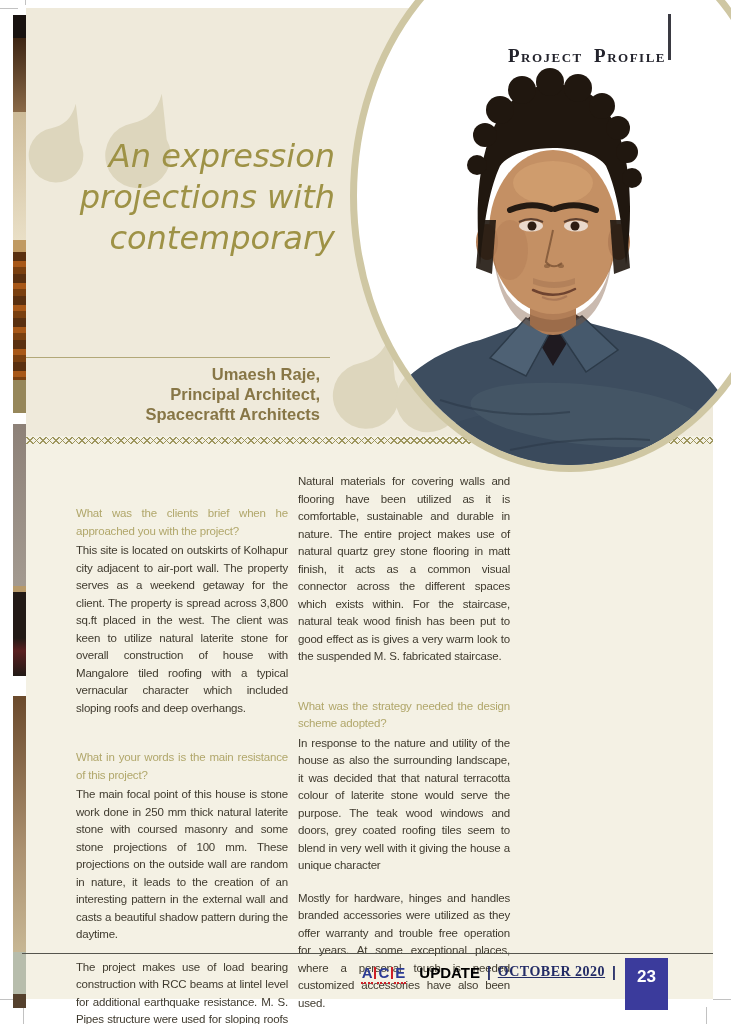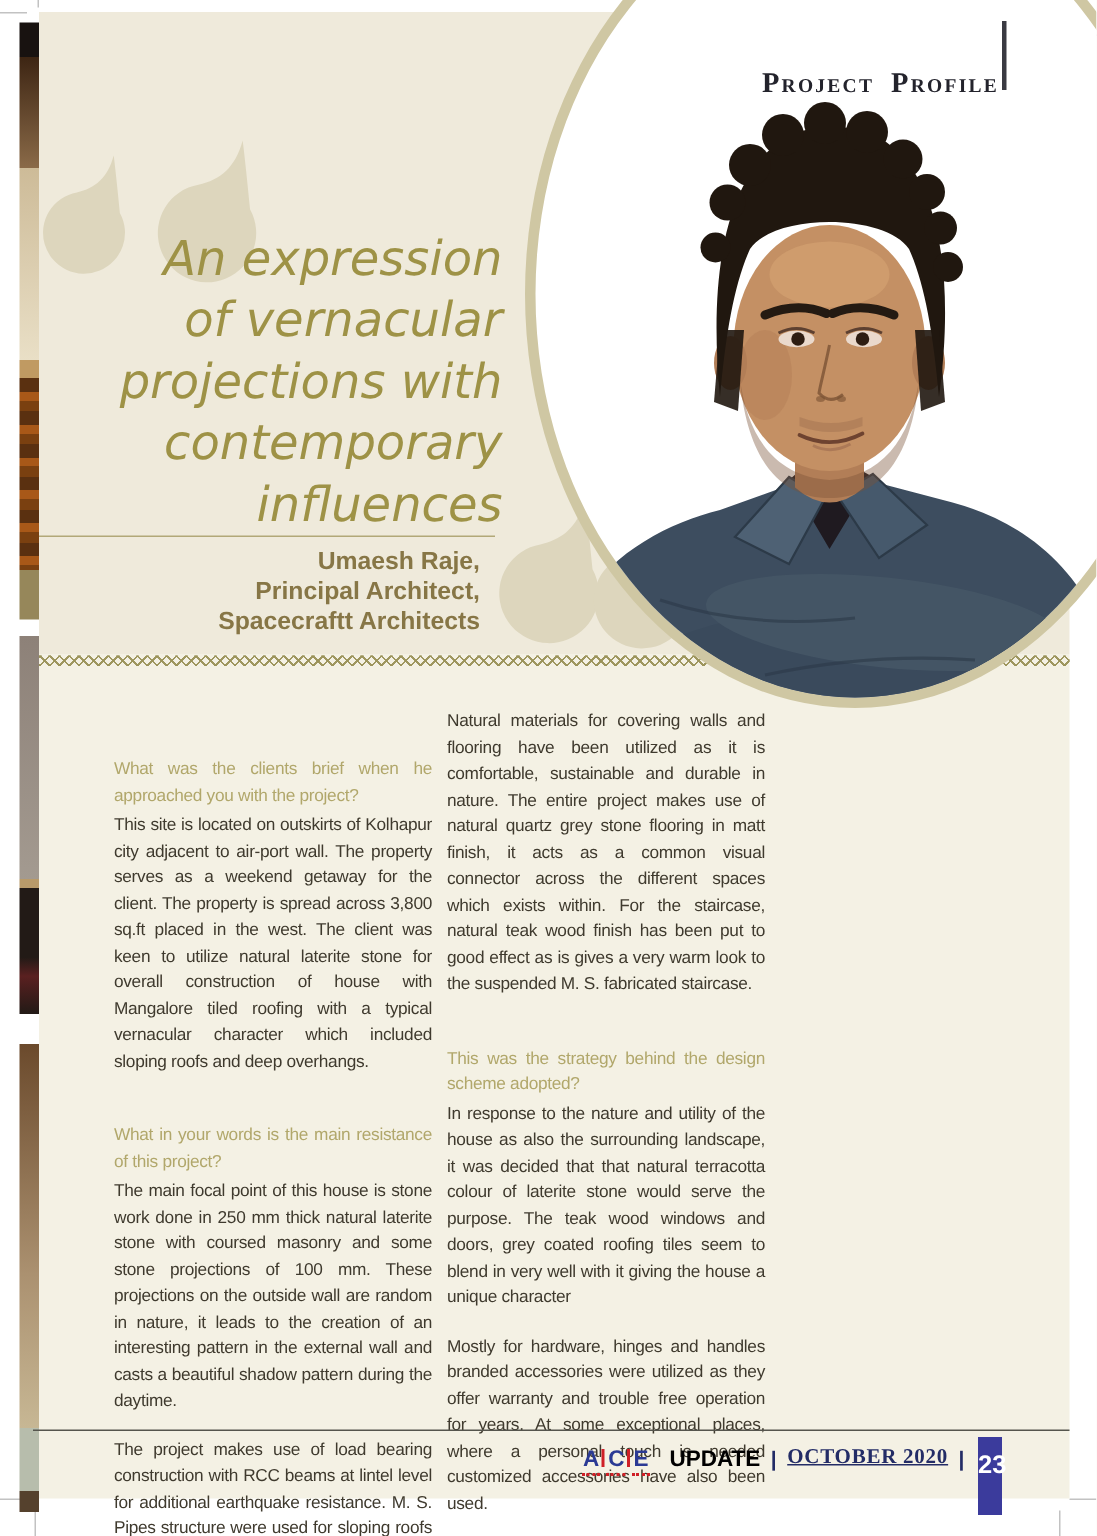--- a/index.html
+++ b/index.html
@@ -27,42 +27,42 @@
     box-sizing:border-box;z-index:2;}
   .photo-ellipse svg{position:absolute;left:-7px;top:-7px;width:440px;height:552px;}
   
   .header-title{position:absolute;top:37px;right:47px;z-index:3;
     font-family:"Liberation Serif",serif;font-weight:bold;font-variant:small-caps;
     font-size:19px;letter-spacing:1.5px;color:#23232c;word-spacing:5px;text-align:right;}
   .header-bar{position:absolute;left:642px;top:6px;width:3px;height:46px;background:#3a3a42;z-index:3;}
   
   .quote-block{position:absolute;top:128px;right:378px;text-align:right;z-index:1;
     font-family:"DejaVu Sans",sans-serif;font-style:italic;
-    font-size:32px;line-height:41px;color:#9e9246;white-space:nowrap;margin-top:16px;}
+    font-size:32px;line-height:41px;color:#9e9246;white-space:nowrap;}
   .quote-rule{position:absolute;left:0px;top:349px;width:304px;height:1px;background:#b2a878;}
   .attribution{position:absolute;top:356px;right:393px;text-align:right;z-index:1;
     font-weight:bold;font-size:16.5px;line-height:20px;color:#877646;white-space:nowrap;}
   
   .columns{position:absolute;left:50px;top:465px;width:434px;display:flex;gap:10px;z-index:0;}
   .col{width:212px;}
   .block{margin:0 0 15px 0;text-align:justify;
     font-size:11.5px;line-height:17.5px;letter-spacing:-0.2px;color:#3f3a2e;}
   .block.q{color:#b1a76b;margin-bottom:2px;margin-top:32px;}
   .block.last{position:relative;margin-bottom:0;}
   
   .footer-rule{position:absolute;left:-4px;top:945px;width:691px;height:1px;background:#55554d;}
   .footer{position:absolute;top:948px;right:45px;display:flex;align-items:flex-start;z-index:2;}
   .footer .txt{padding-top:8px;white-space:nowrap;}
   .ace-letter{color:#2b3a94;font-weight:bold;font-size:15px;padding:0 1px 1px 1px;
     border-bottom:2px dotted #cf2027;line-height:1;}
   .ace-sep{display:inline-block;width:2px;height:12px;background:#cf2027;margin:0 1px;vertical-align:-1px;}
   .brand-update{color:#000000;font-weight:bold;font-size:15px;margin-left:13px;}
   .pipe{color:#232c66;font-weight:bold;font-size:14px;margin:0 7px;}
   .issue{font-family:"Liberation Serif",serif;color:#232c66;font-weight:bold;font-size:14px;letter-spacing:.5px;text-decoration:underline;}
-  .page-box{width:16px;height:52px;background:#3b3b9c;margin-left:2px;margin-top:2px;
+  .page-box{width:43px;height:52px;background:#3b3b9c;margin-left:2px;margin-top:2px;
     color:#ffffff;font-weight:bold;font-size:17px;text-align:center;box-sizing:border-box;padding-top:9px;}
 </style>
 </head>
 <body>
 
 <div class="sheet">
 
   <svg width="0" height="0" style="position:absolute">
     <defs>
       <path id="droplet-shape" d="M66,2 C60,24 48,34 30,38 A40,40 0 1 0 72,58 C70,38 68,18 66,2 Z"></path>
@@ -106,24 +106,22 @@
 
     <svg class="droplet" viewBox="-4 0 82 122" style="left:306px;top:322px;width:68px;height:104px;">
         <use href="#droplet-shape"></use>
       </svg>
     <svg class="droplet" viewBox="-4 0 82 122" style="left:366px;top:330px;width:72px;height:98px;">
         <use href="#droplet-shape"></use>
       </svg>
 
     <div class="quote-block">
       <div>An expression</div>
-      <div>of vernacular</div>
       <div>projections with</div>
       <div>contemporary</div>
-      <div>influences</div>
     </div>
     <div class="quote-rule"></div>
     <div class="attribution">
       <div>Umaesh Raje,</div>
       <div>Principal Architect,</div>
       <div>Spacecraftt Architects</div>
     </div>
 
     <div class="zigzag"></div>
 
@@ -193,21 +191,21 @@
       <div class="col">
         <p class="block q">What was the clients brief when he approached you with the project?</p>
         <p class="block">This site is located on outskirts of Kolhapur city adjacent to air-port wall. The property serves as a weekend getaway for the client. The property is spread across 3,800 sq.ft placed in the west. The client was keen to utilize natural laterite stone for overall construction of house with Mangalore tiled roofing with a typical vernacular character which included sloping roofs and deep overhangs.</p>
         <p class="block q">What in your words is the main resistance of this project?</p>
         <p class="block">The main focal point of this house is stone work done in 250 mm thick natural laterite stone with coursed masonry and some stone projections of 100 mm. These projections on the outside wall are random in nature, it leads to the creation of an interesting pattern in the external wall and casts a beautiful shadow pattern during the daytime.</p>
         <p class="block">The project makes use of load bearing construction with RCC beams at lintel level for additional earthquake resistance. M. S. Pipes structure were used for sloping roofs with grey coated roofing tiles to give this house a vernacular character which at the same time is also highly contemporary.</p>
 
       </div>
       <div class="col">
         <p class="block">Natural materials for covering walls and flooring have been utilized as it is comfortable, sustainable and durable in nature. The entire project makes use of natural quartz grey stone flooring in matt finish, it acts as a common visual connector across the different spaces which exists within. For the staircase, natural teak wood finish has been put to good effect as is gives a very warm look to the suspended M. S. fabricated staircase.</p>
-        <p class="block q">This was the strategy behind the design scheme adopted?</p>
+        <p class="block q">What was the strategy needed the design scheme adopted?</p>
         <p class="block">In response to the nature and utility of the house as also the surrounding landscape, it was decided that that natural terracotta colour of laterite stone would serve the purpose. The teak wood windows and doors, grey coated roofing tiles seem to blend in very well with it giving the house a unique character</p>
         <p class="block last">
           <span>Mostly for hardware, hinges and handles branded accessories were utilized as they offer warranty and trouble free operation for years. At some exceptional places, where a personal touch is needed customized accessories have also been used.</span>
           
         </p>
       </div>
     </div>
 
     <div class="footer-rule"></div>
     <div class="footer">

